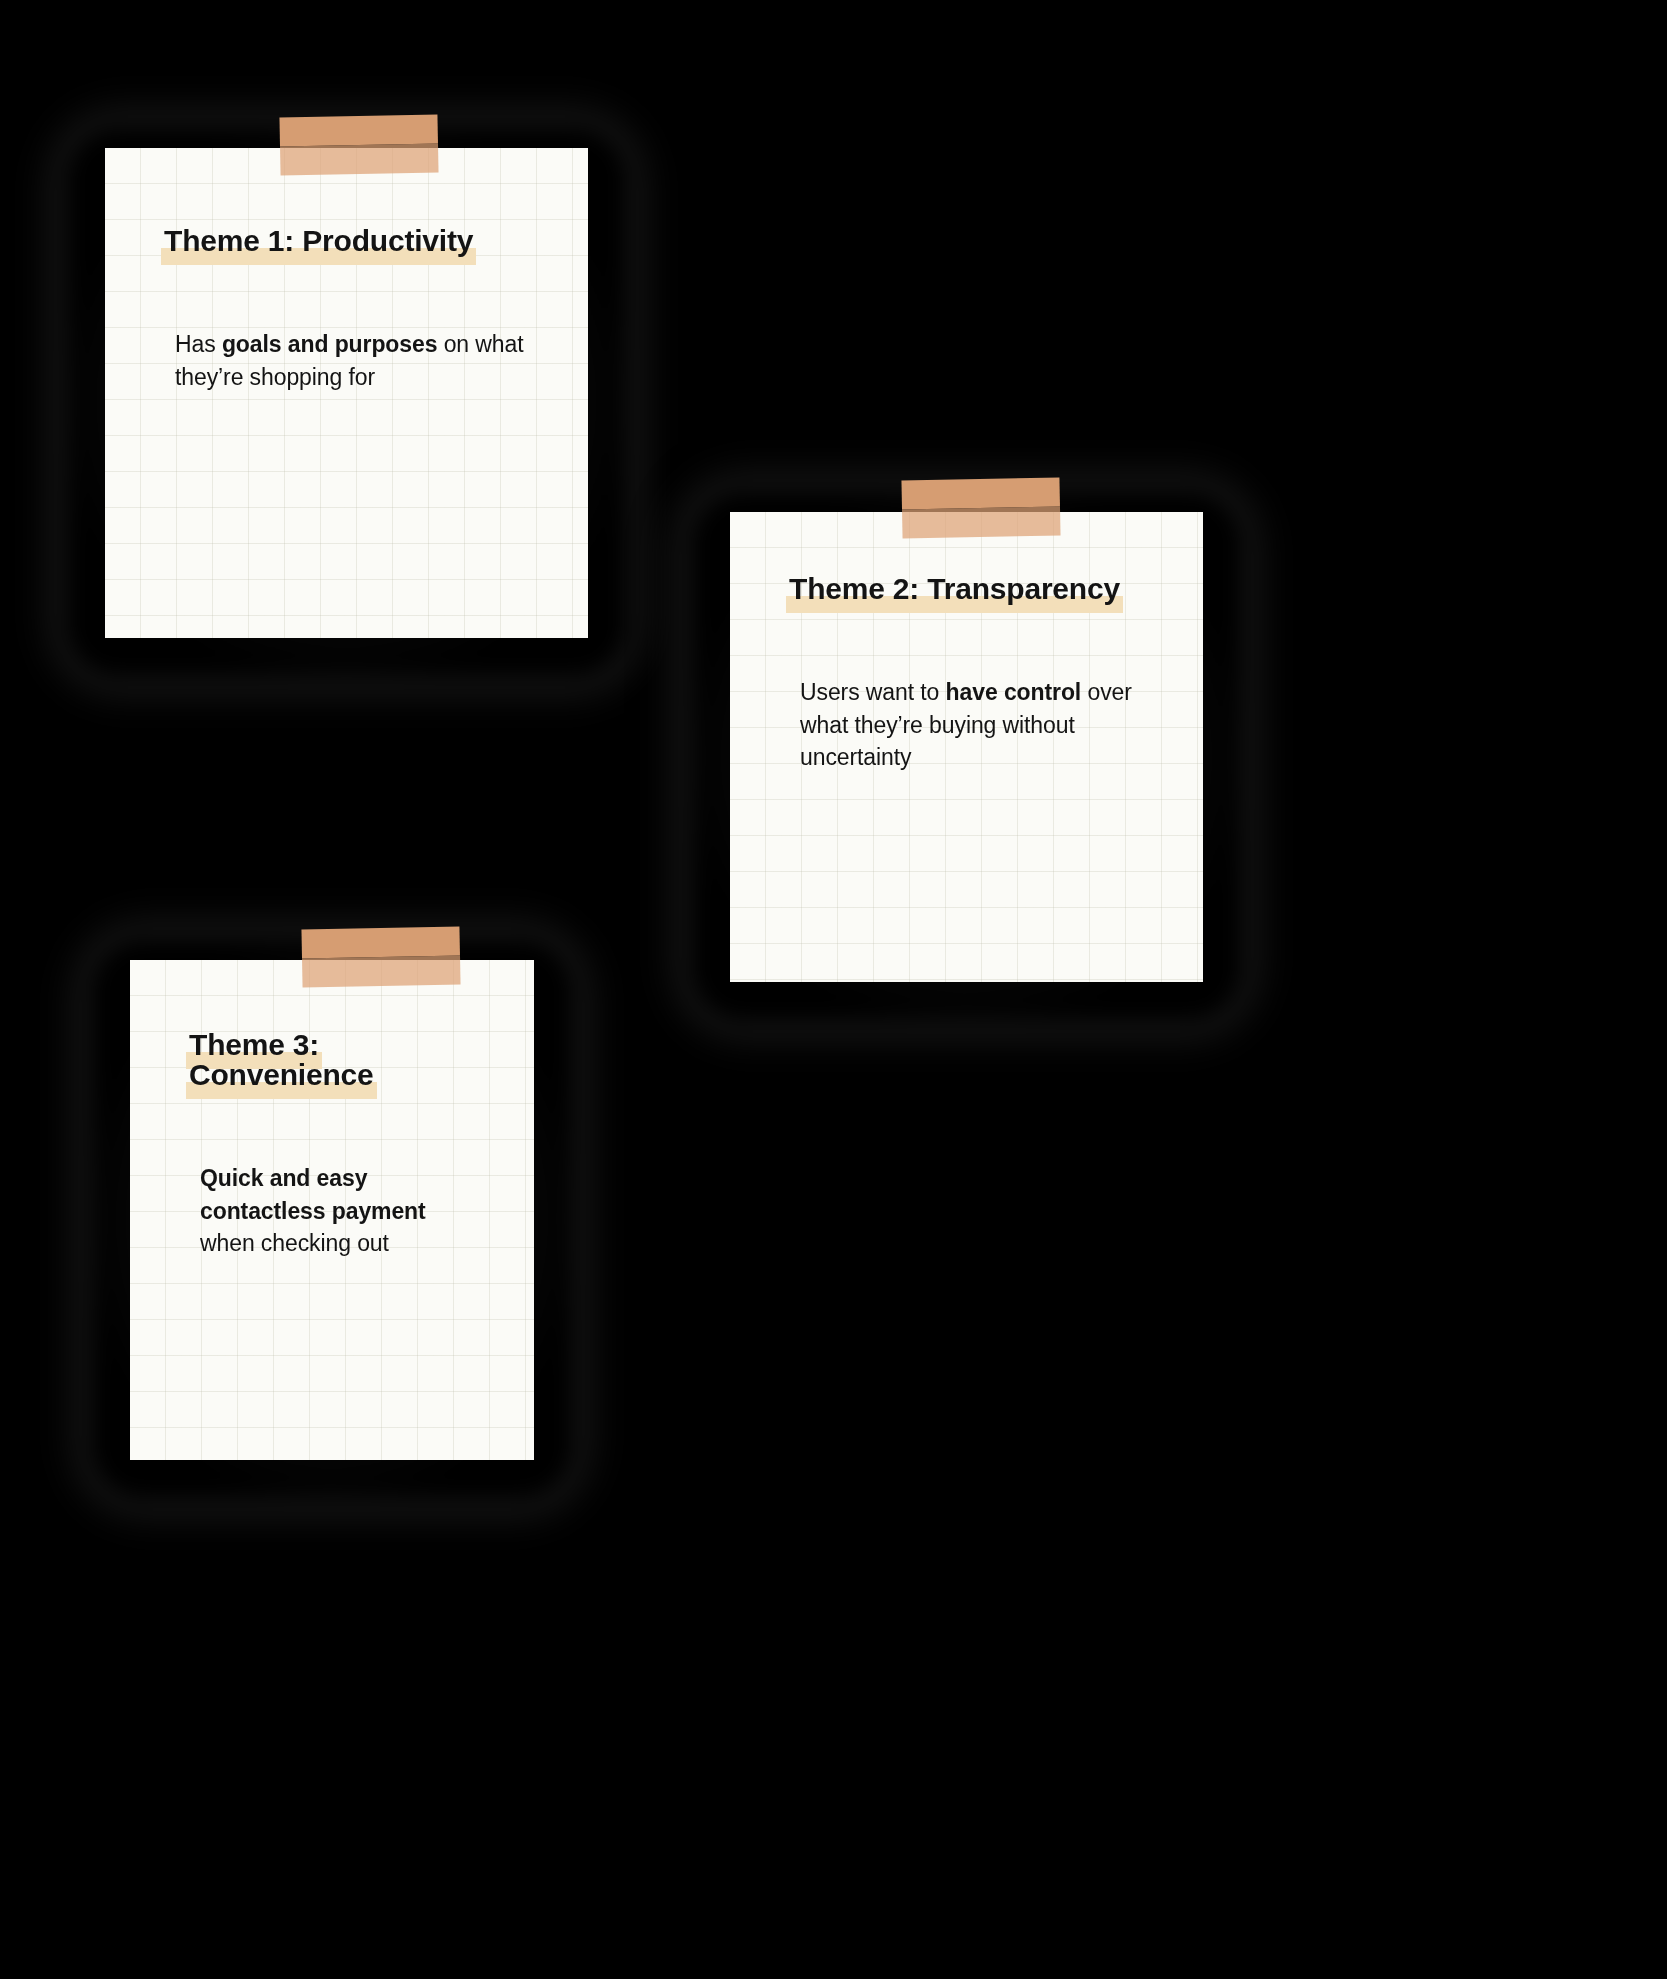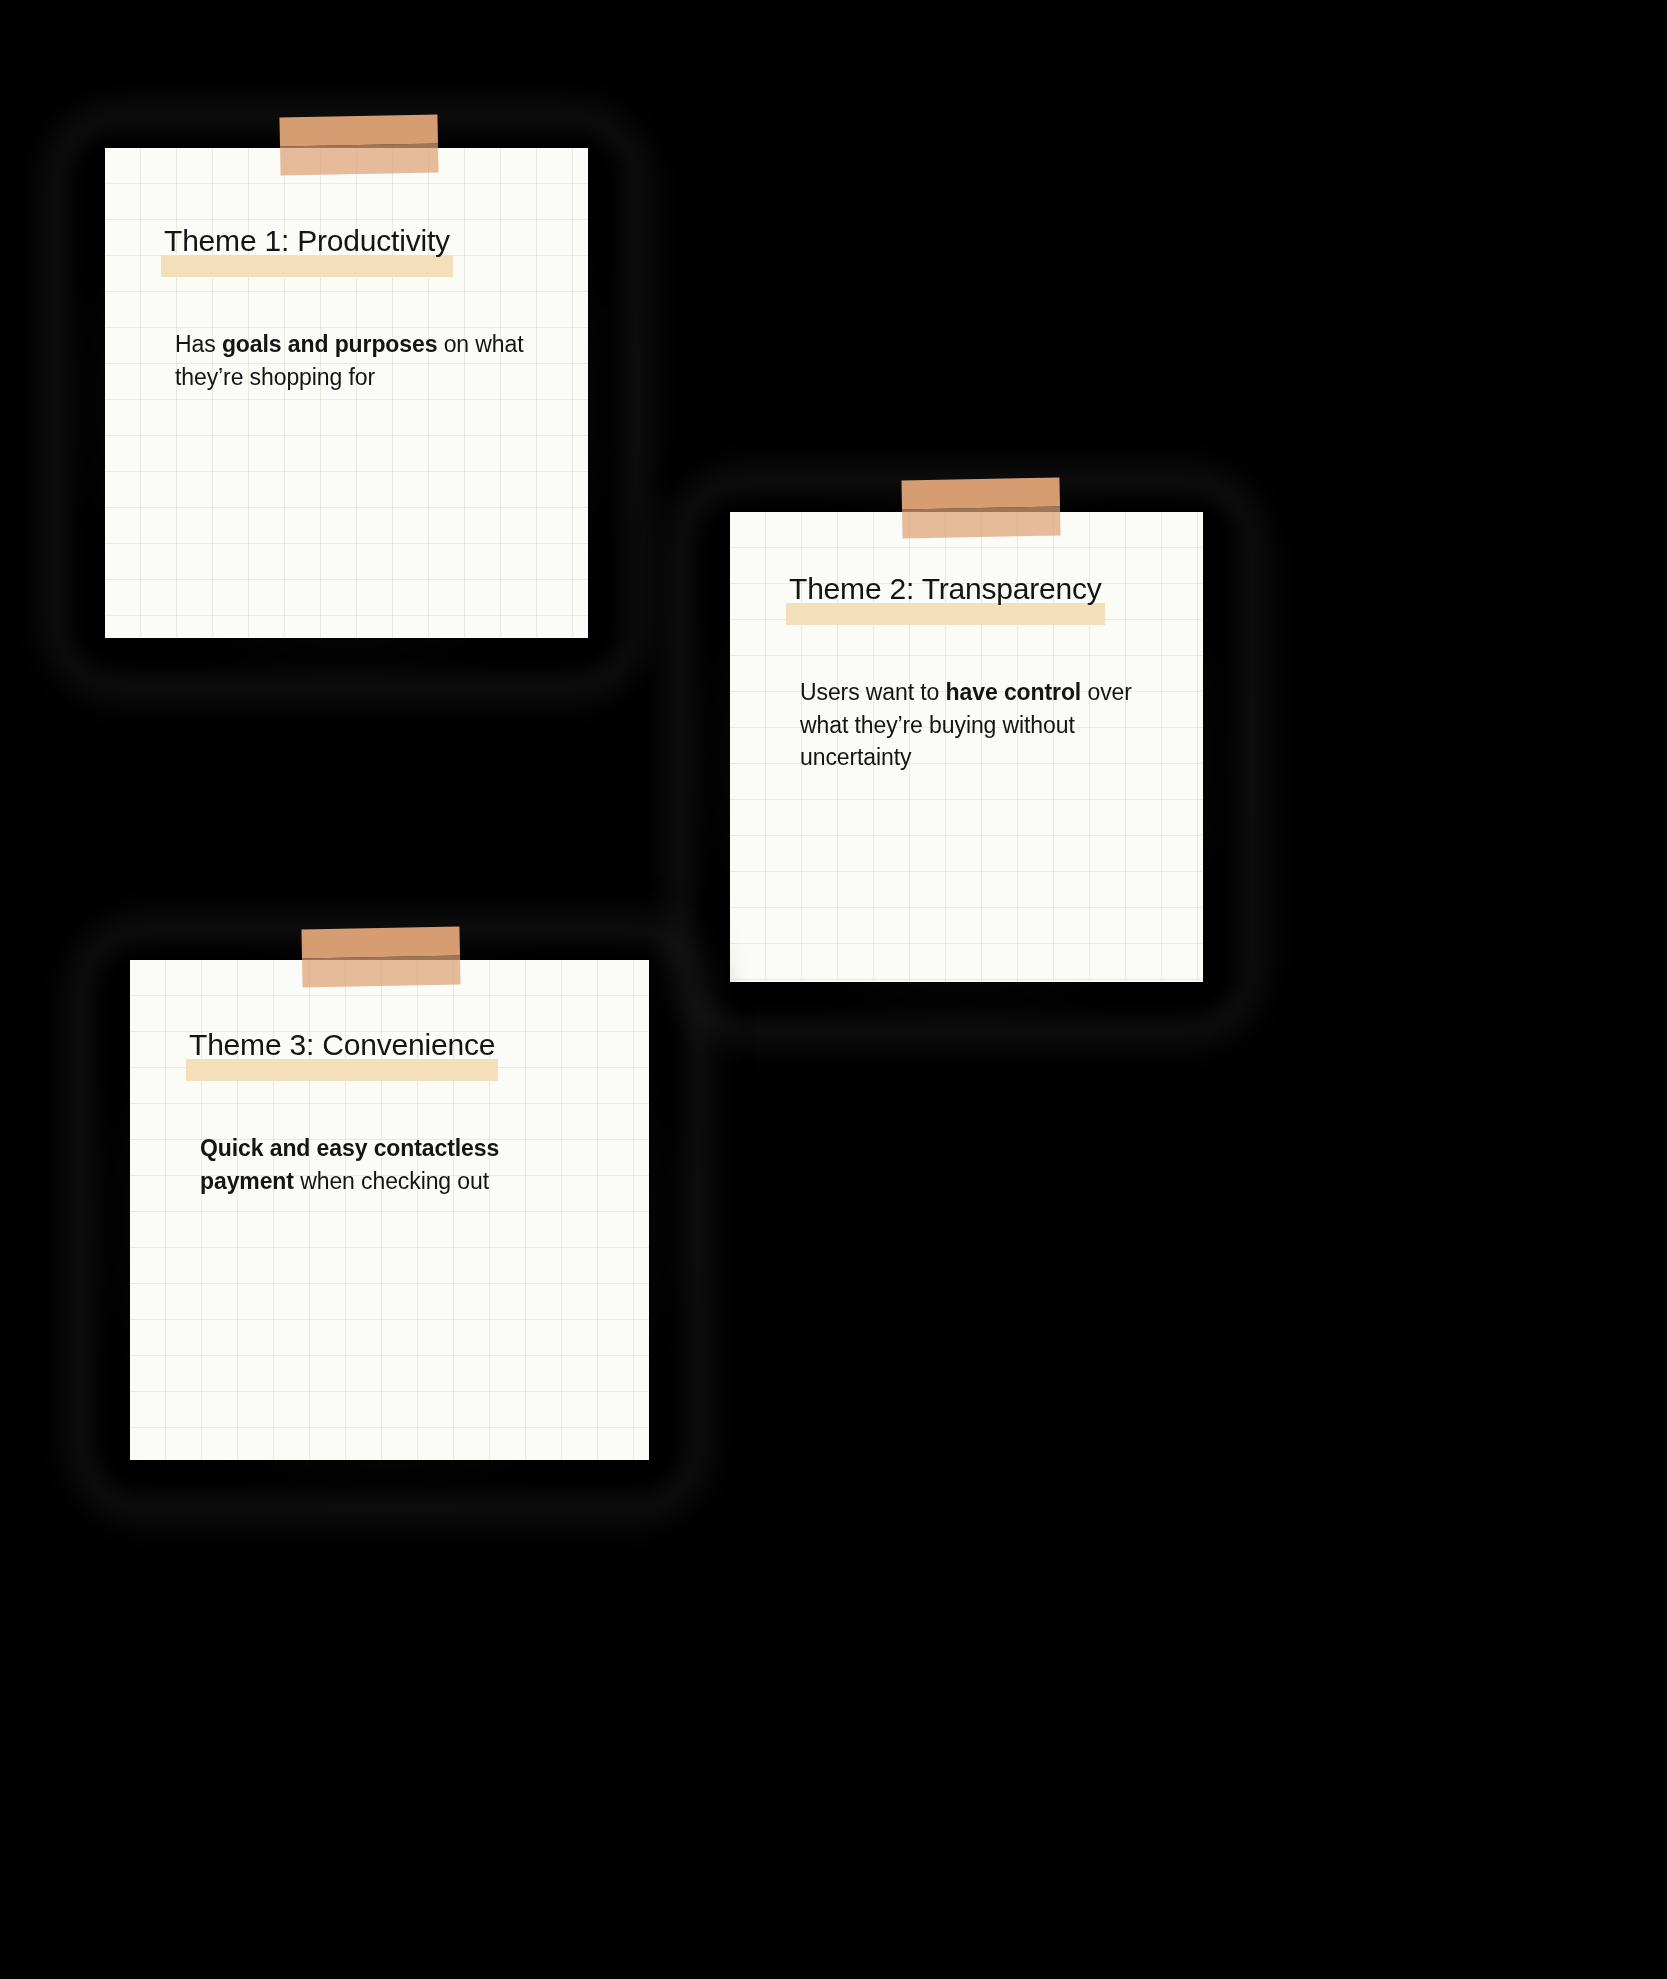--- a/index.html
+++ b/index.html
@@ -85,26 +85,26 @@
   .note-body {
     position: absolute;
     left: 0;
     right: 0;
     top: 0;
   }
 
   .note-title {
     display: inline;
     font-size: 30px;
-    font-weight: 400;
+    font-weight: 700;
     color: #141414;
     letter-spacing: -0.2px;
     line-height: 1.0;
     background: linear-gradient(to top, #f3dfba 0%, #f3dfba 42%, rgba(243,223,186,0) 42%);
-    padding: 0 3px 20px 3px;
+    padding: 0 3px 8px 3px;
     box-decoration-break: clone;
     -webkit-box-decoration-break: clone;
   }
   .title-wrap { margin: 0 0 0 0; }
 
   .para {
     font-size: 23px;
     line-height: 1.42;
     color: #141414;
     letter-spacing: -0.1px;
@@ -156,21 +156,21 @@
         <div class="para-gap"></div>
       </div>
     </div>
 
     <div class="tape" style="left:172px; top:-33px; width:158px; height:58px; transform: rotate(-1.1deg);">
       <div class="tape-top" style="height:50%;"></div>
       <div class="tape-bottom" style="height:50%;"></div>
     </div>
   </div>
 
-  <div class="note" style="left:130px; top:960px; width:519px; height:500px;">
+  <div class="note" style="left:130px; top:960px; width:404px; height:500px;">
     <div class="note-glow"></div>
 
     <div class="paper">
       <div class="note-body" style="padding: 70px 40px 0 56px;">
         <div class="title-wrap">
           <span class="note-title">Theme 3: Convenience</span>
         </div>
         <div style="height:58px"></div>
         <p class="para">
           <b>Quick and easy contactless payment</b><span> when checking out</span>

